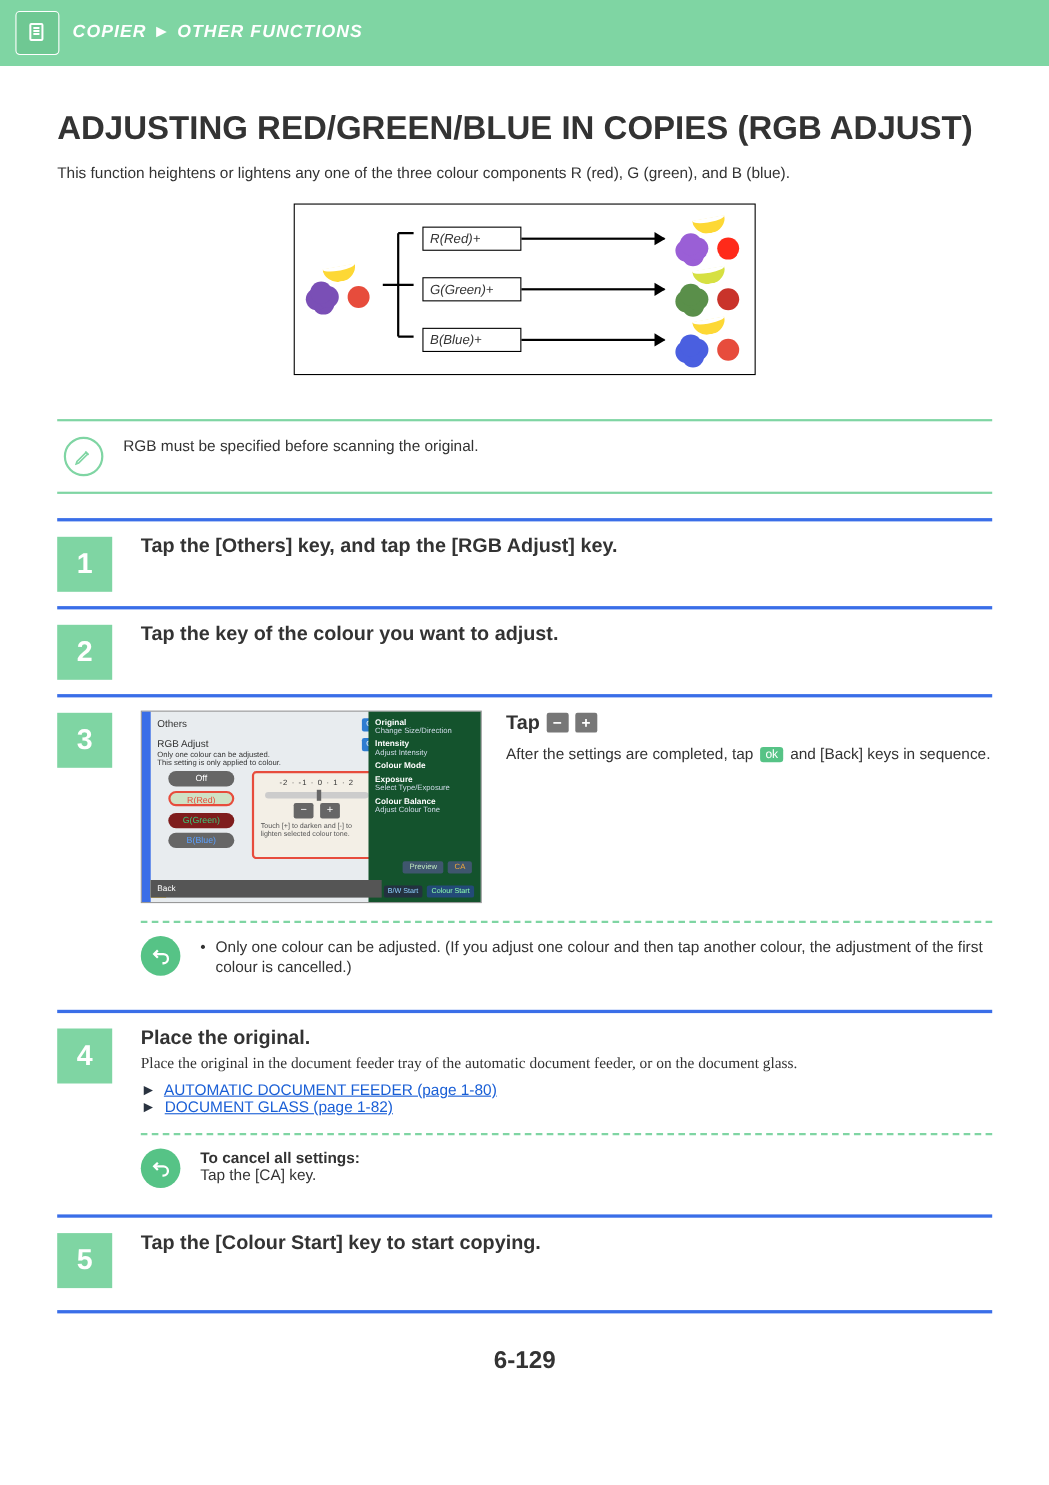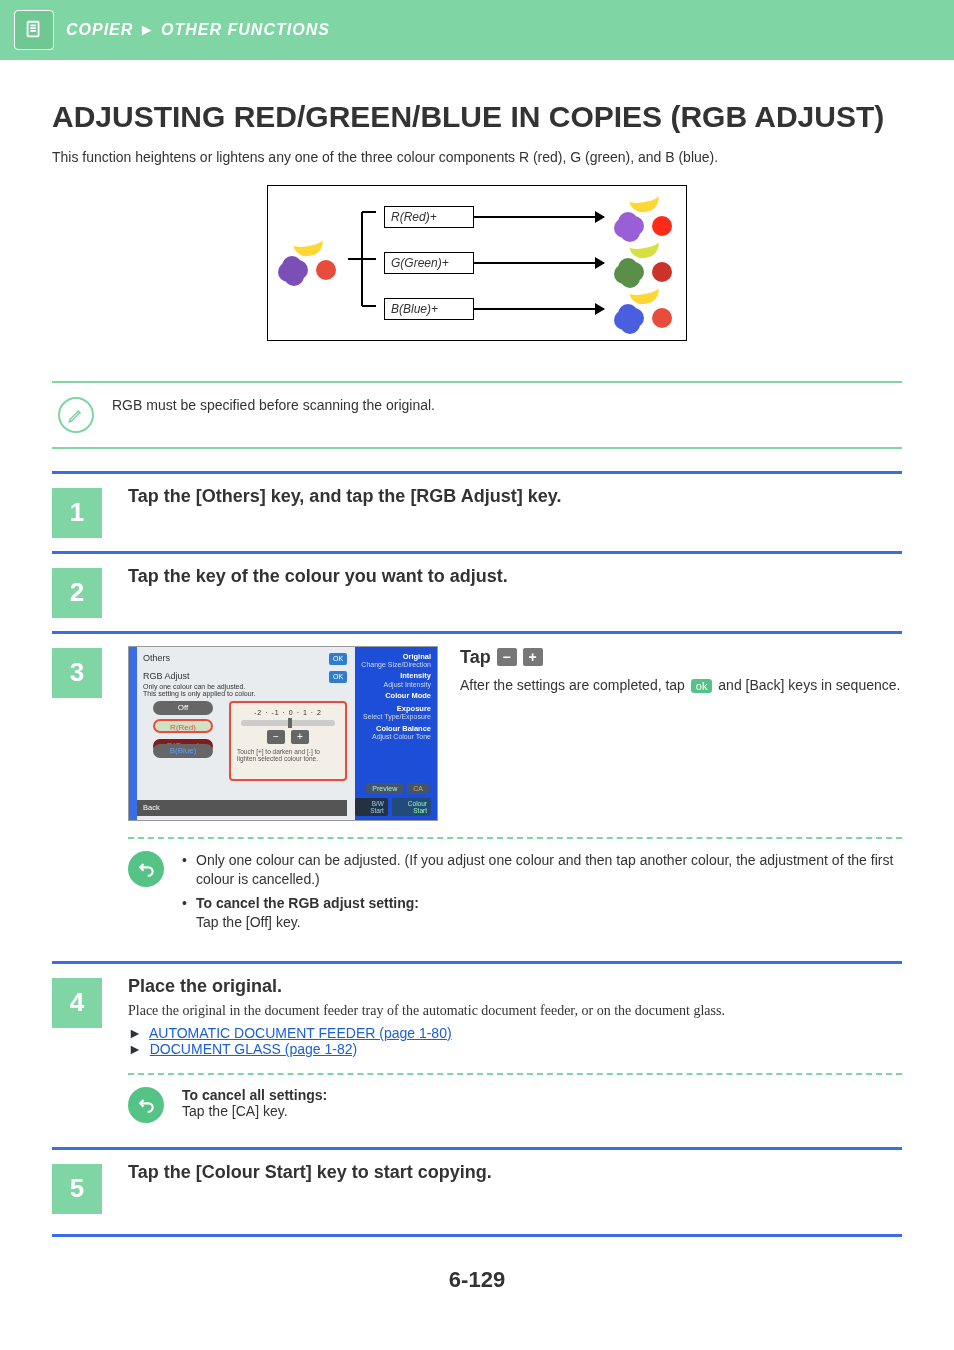--- a/index.html
+++ b/index.html
@@ -95,29 +95,29 @@
   .ss-left { position:absolute; left:0; top:0; bottom:0; width:8px; background:#3a6ee8; }
   .ss-others-bar { position:absolute; left:14px; top:6px; font-size:9px; color:#333; }
   .ss-ok { position:absolute; right:90px; width:18px; height:12px; background:#2f7dd1; color:#fff; font-size:7px; text-align:center; line-height:12px; border-radius:2px;}
   .ss-ok.ok1{ top:6px;} .ss-ok.ok2{ top:24px;}
   .ss-title { position:absolute; left:14px; top:24px; font-size:9px; }
   .ss-sub { position:absolute; left:14px; top:36px; font-size:7px; line-height:1.1; }
   .ss-btn { position:absolute; left:24px; width:60px; height:14px; border-radius:7px; text-align:center; font-size:8px; line-height:14px; }
   .ss-btn.off { top:54px; background:#666; color:#fff;}
   .ss-btn.r   { top:72px; background:#cfe2c5; border:2px solid #e74c3c; color:#e74c3c;}
   .ss-btn.g   { top:92px; background:#7f1d1d; color:#3acb7a;text-align:center;}
-  .ss-btn.b   { top:97px; background:#666; color:#5aa0ff;}
+  .ss-btn.b   { top:110px; background:#666; color:#5aa0ff;}
   .ss-slider-box { position:absolute; left:100px; top:54px; width:118px; height:80px; border:2px solid #e74c3c; border-radius:4px; padding:4px; background:#f3efe6;}
   .ss-scale { font-size:7px; text-align:center; letter-spacing:1px; margin-top:2px;}
   .ss-track { height:6px; background:#ccc; margin:4px 6px; border-radius:3px; position:relative;}
   .ss-track::after{content:"";position:absolute;left:50%;top:-2px;width:4px;height:10px;background:#666;}
   .ss-pm { display:flex; justify-content:center; gap:6px; margin-top:4px;}
   .ss-pm span{ width:18px;height:14px;background:#666;color:#fff;text-align:center;line-height:14px;font-size:10px;border-radius:2px;}
   .ss-hint { font-size:6.5px; margin-top:4px; color:#555; text-align:left; padding:0 2px; line-height:1.1;}
-  .ss-right { position:absolute; right:0; top:0; width:82px; bottom:0; background:#1d4ed8; color:#d0dbe8; padding:6px 6px;text-align:right; }
+  .ss-right { position:absolute; right:0; top:0; width:102px; bottom:0; background:#14532d; color:#d0dbe8; padding:6px 6px; }
   .ss-right .ritem { font-size:7px; margin-bottom:4px; line-height:1.1;}
   .ss-right .ritem b{ display:block; font-size:7.5px; color:#fff;}
   .ss-preview{ position:absolute; bottom:26px; right:8px; display:flex; gap:4px;}
   .ss-preview span{ background:#3f566e; color:#bfe6bf; font-size:7px; padding:2px 6px; border-radius:2px;}
   .ss-preview .ca{ background:#3f566e; color:#f2a93b;}
   .ss-starts{position:absolute; bottom:4px; right:6px; display:flex; gap:4px; font-size:6.5px;}
   .ss-starts span{background:#233140;color:#8fd0ff;padding:2px 4px;border-radius:2px;}
   .ss-starts .cs{ background:#234a78; color:#8fffb0;}
   .ss-bottombar{position:absolute;left:8px;bottom:4px;height:16px;right:90px;background:#555;display:flex;align-items:center;gap:6px;padding:0 6px;}
   .ss-bottombar span{color:#fff;font-size:7.5px;}
@@ -304,24 +304,20 @@
       <div class="tips-row">
         <div class="back-icon">
           <svg width="20" height="20" viewBox="0 0 24 24" fill="none" stroke="#fff" stroke-width="2.5">
               <path d="M9 14l-4-4 4-4"></path>
               <path d="M5 10h10a5 5 0 0 1 0 10h-1"></path>
             </svg>
         </div>
         <div class="tips-body">
           <ul>
             <li>Only one colour can be adjusted. (If you adjust one colour and then tap another colour, the adjustment of the first colour is cancelled.)</li>
-            <li>
-              <b>To cancel the RGB adjust setting:</b><br>
-              <span>Tap the [Off] key.</span>
-            </li>
           </ul>
         </div>
       </div>
     </div>
   </div>
 
   <div class="step-row" style="padding-bottom:14px;">
     <div class="step-num">4</div>
     <div class="step-body">
       <div class="step-heading">Place the original.</div>

